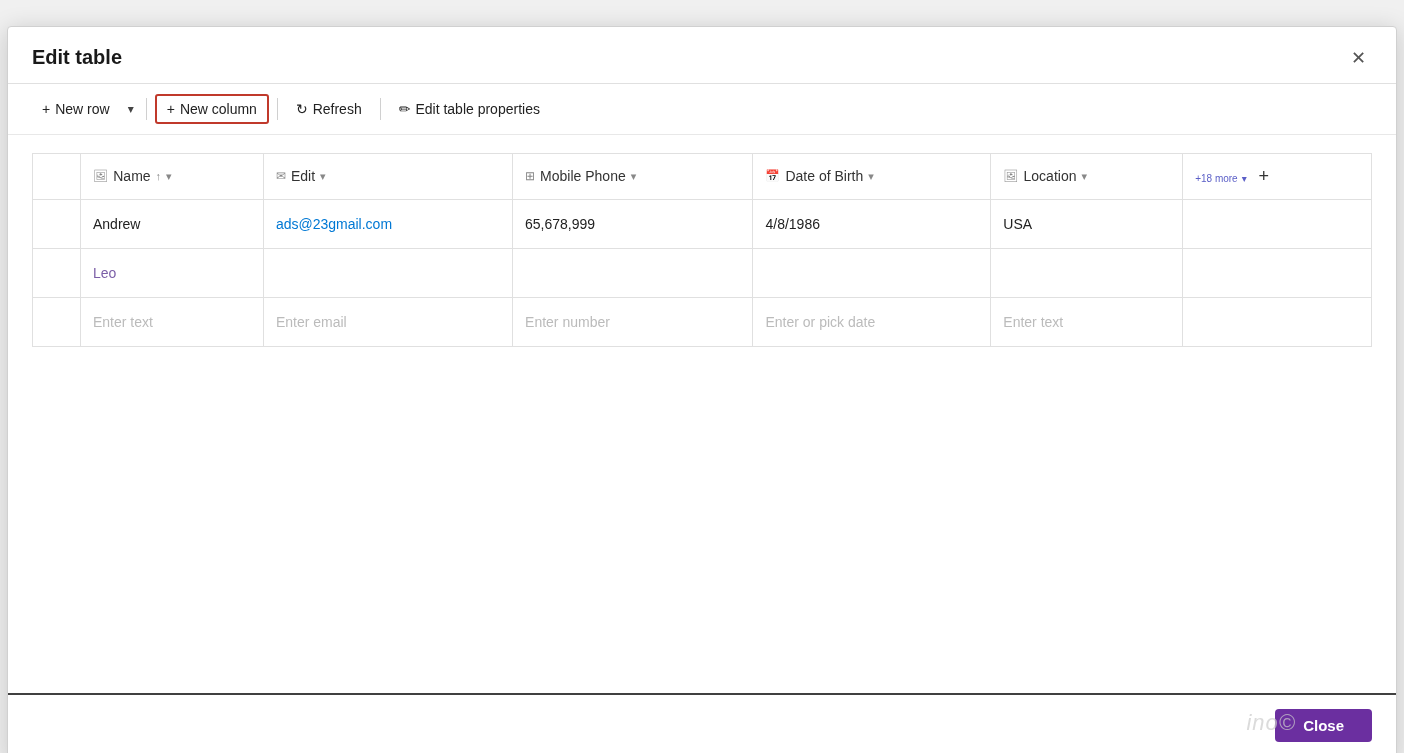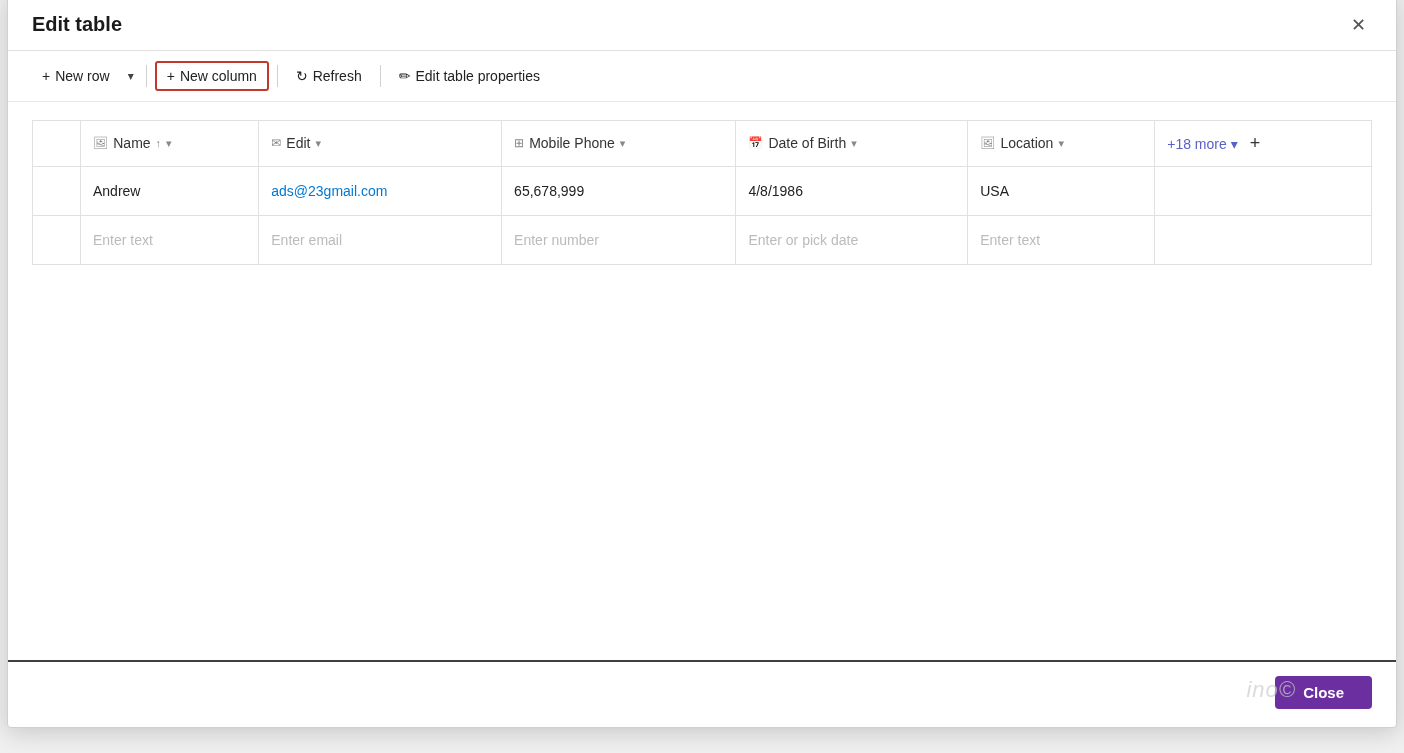--- a/index.html
+++ b/index.html
@@ -9,21 +9,21 @@
       display: flex;
       align-items: center;
       justify-content: center;
       min-height: 100vh;
       min-width: 1404px;
     }
     .modal-overlay {
       width: 1404px;
       height: 702px;
       display: flex;
-      align-items: flex-end;
+      align-items: flex-start;
       justify-content: center;
       position: relative;
     }
     .modal {
       width: 1390px;
       height: 735px;
       background: #fff;
       border: 1.5px solid #d0d0d0;
       border-radius: 4px;
       display: flex;
@@ -174,21 +174,21 @@
       white-space: nowrap;
     }
     .more-btn {
       display: inline-flex;
       align-items: center;
       gap: 4px;
       background: none;
       border: none;
       cursor: pointer;
       color: #5b5fc7;
-      font-size: 14px;
+      font-size: 10px;
       font-weight: 500;
     }
     .add-col-btn {
       display: inline-flex;
       align-items: center;
       background: none;
       border: none;
       cursor: pointer;
       font-size: 18px;
       color: #333;
@@ -326,20 +326,29 @@
           <tr>
             <td class="row-num-col"></td>
             <td>Andrew</td>
             <td class="email-cell">ads@23gmail.com</td>
             <td>65,678,999</td>
             <td>4/8/1986</td>
             <td>USA</td>
             <td></td>
           </tr>
 
+          <tr>
+            <td class="row-num-col"></td>
+            <td class="name-leo">Leo</td>
+            <td></td>
+            <td></td>
+            <td></td>
+            <td></td>
+            <td></td>
+          </tr>
 
           <tr>
             <td class="row-num-col"></td>
             <td class="placeholder">Enter text</td>
             <td class="placeholder">Enter email</td>
             <td class="placeholder">Enter number</td>
             <td class="placeholder">Enter or pick date</td>
             <td class="placeholder">Enter text</td>
             <td></td>
           </tr>

